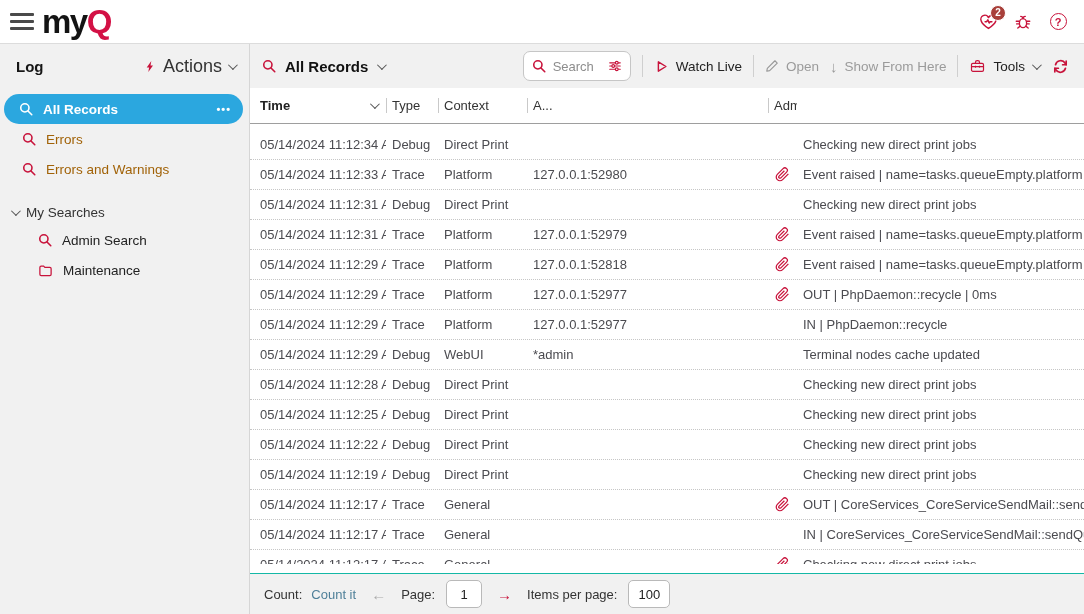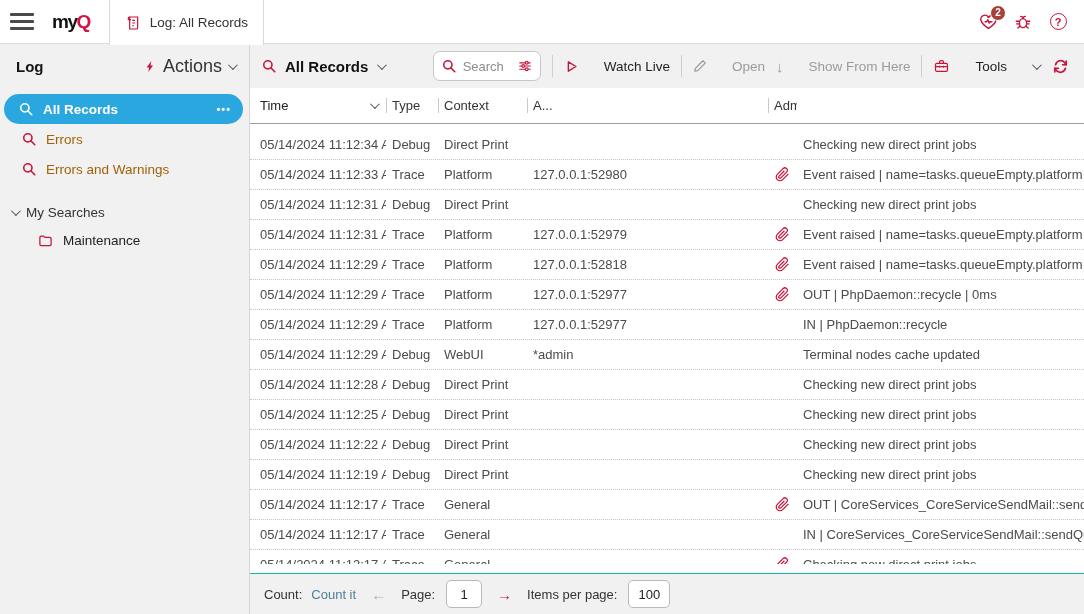--- a/index.html
+++ b/index.html
@@ -5,21 +5,21 @@
   * { margin:0; padding:0; box-sizing:border-box; }
   html,body { width:1084px; height:614px; overflow:hidden; background:#fff;
     font-family:"Liberation Sans", sans-serif; -webkit-font-smoothing:antialiased; }
 
   
   .topbar { height:44px; display:flex; align-items:stretch; position:relative;
     background:#fff; border-bottom:1px solid #dcdcdc; z-index:5; }
   .burger { align-self:center; margin-left:10px; width:24px; display:flex;
     flex-direction:column; gap:4px; cursor:pointer; }
   .burger i { display:block; height:3px; background:#4a4a4a; border-radius:1px; }
-  .logo { align-self:center; margin-left:18px; font-size:19px; font-weight:800;
+  .logo { align-self:center; margin-left:8px; font-size:33px; font-weight:800;
     letter-spacing:-1.5px; line-height:1; cursor:pointer; }
   .logo .p1 { color:#131313; }
   .logo .p2 { color:#d31145; }
   .tab { margin-left:19px; height:45px; background:#fff; border-left:1px solid #d9d9d9;
     border-right:1px solid #d9d9d9; display:flex; align-items:center; gap:9px;
     padding:0 15px; font-size:13.5px; color:#333; z-index:6; }
   .top-icons { margin-left:auto; align-self:center; display:flex; align-items:center;
     gap:15px; padding-right:16px; color:#c8133b; }
   .iconbtn { position:relative; width:20px; height:20px; display:flex;
     align-items:center; justify-content:center; cursor:pointer; }
@@ -63,35 +63,35 @@
   .main { flex:1; min-width:0; display:flex; flex-direction:column; background:#fff; }
   .toolbar { height:44px; background:#f1f1f1; display:flex; align-items:center;
     padding:0 14px 0 12px; gap:11px; }
   .view-sel { display:flex; align-items:center; gap:9px; font-weight:700;
     font-size:15px; color:#111; cursor:pointer; }
   .searchbox { margin-left:auto; width:108px; height:30px; background:#fff;
     border:1px solid #c6c6c6; border-radius:7px; display:flex; align-items:center;
     padding:6px 8px; gap:7px; cursor:text; }
   .searchbox .ph { flex:1; color:#8d8d8d; font-size:13px; }
   .vdiv { width:1px; height:22px; background:#cfcfcf; }
-  .tbtn { display:flex; align-items:center; gap:25px; font-size:13.5px; color:#222;
+  .tbtn { display:flex; align-items:center; gap:7px; font-size:13.5px; color:#222;
     cursor:pointer; white-space:nowrap; }
   .tbtn.disabled { color:#9b9b9b; cursor:default; }
   .tbtn .arrow-down { font-size:15px; color:#9b9b9b; }
 
   
   .table-wrap { flex:1; overflow:hidden; display:flex; flex-direction:column;
     background:#fff; }
   .thead, .row { display:grid;
     grid-template-columns:136px 52px 89px 241px 29px 1fr; }
   .thead { height:36px; align-items:center; border-bottom:1px solid #9e9e9e;
     font-size:13px; color:#333; flex:none; }
   .hcell { position:relative; padding-left:6px; display:flex; align-items:center;
     height:100%; white-space:nowrap; overflow:hidden; cursor:pointer; }
-  .hcell.first { padding-left:10px; font-weight:400; color:#222; }
+  .hcell.first { padding-left:10px; font-weight:700; color:#222; }
   .hcell:not(.first)::before { content:""; position:absolute; left:0; top:10px;
     bottom:10px; width:1px; background:#c9c9c9; }
   .hcell .sort { margin-left:auto; margin-right:9px; }
   .tbody { height:440px; overflow:hidden; padding-top:6px; }
   .row { height:30px; align-items:center; border-bottom:1px dotted #c6c6c6;
     font-size:13px; color:#4b4b50; cursor:pointer; }
   .cell { padding-left:6px; white-space:nowrap; overflow:hidden; }
   .cell.first { padding-left:10px; }
   .cell.att { padding:0; display:flex; justify-content:center; color:#c8133b; }
 
@@ -112,30 +112,20 @@
 </head>
 <body>
 
 <header class="topbar">
   <span class="burger">
       <i></i>
       <i></i>
       <i></i>
     </span>
   <span class="logo"><span class="p1">my</span><span class="p2">Q</span></span>
-  <div class="tab">
-    <span class="ic red">
-        <svg width="16" height="16" viewBox="0 0 24 24" fill="none" stroke="currentColor" stroke-width="1.8">
-          <path d="M7 3h12v16a2 2 0 0 1-2 2H7z"></path>
-          <path d="M7 3a2 2 0 0 0-2 2v2h4" stroke-linejoin="round"></path>
-          <path d="M11 8h4M11 12h4M11 16h2"></path>
-        </svg>
-      </span>
-    <span>Log: All Records</span>
-  </div>
   <div class="top-icons">
     <span class="iconbtn">
       <span class="ic red">
           <svg width="19" height="18" viewBox="0 0 24 24" fill="none" stroke="currentColor" stroke-width="2" stroke-linecap="round" stroke-linejoin="round">
             <path d="M12 20.5S3.8 15.2 2.3 10.6A5.2 5.2 0 0 1 12 6.1a5.2 5.2 0 0 1 9.7 4.5C20.2 15.2 12 20.5 12 20.5z"></path>
             <path d="M7.5 11.5h2l1.6-2.3 1.8 4.2 1.4-1.9h2.2"></path>
           </svg>
         </span>
       <span class="badge">2</span>
     </span>
@@ -196,20 +186,29 @@
             </svg>
           </span>
           <span>Errors and Warnings</span>
         </div>
         <div class="group-head">
           <span class="chev"></span>
           <span>My Searches</span>
         </div>
         <div class="sub-item">
           <span class="ic red">
+            <svg width="14" height="14" viewBox="0 0 16 16" fill="none">
+              <circle cx="6.7" cy="6.7" r="4.7" stroke="currentColor" stroke-width="1.8"></circle>
+              <line x1="10.3" y1="10.3" x2="14.6" y2="14.6" stroke="currentColor" stroke-width="1.8" stroke-linecap="round"></line>
+            </svg>
+          </span>
+          <span>Admin Search</span>
+        </div>
+        <div class="sub-item">
+          <span class="ic red">
             <svg width="15" height="15" viewBox="0 0 24 24" fill="none" stroke="currentColor" stroke-width="2">
               <path d="M3 7a2 2 0 0 1 2-2h4l2 2h8a2 2 0 0 1 2 2v9a2 2 0 0 1-2 2H5a2 2 0 0 1-2-2z"></path>
             </svg>
           </span>
           <span>Maintenance</span>
         </div>
       </nav>
   </aside>
 
   <main class="main">

